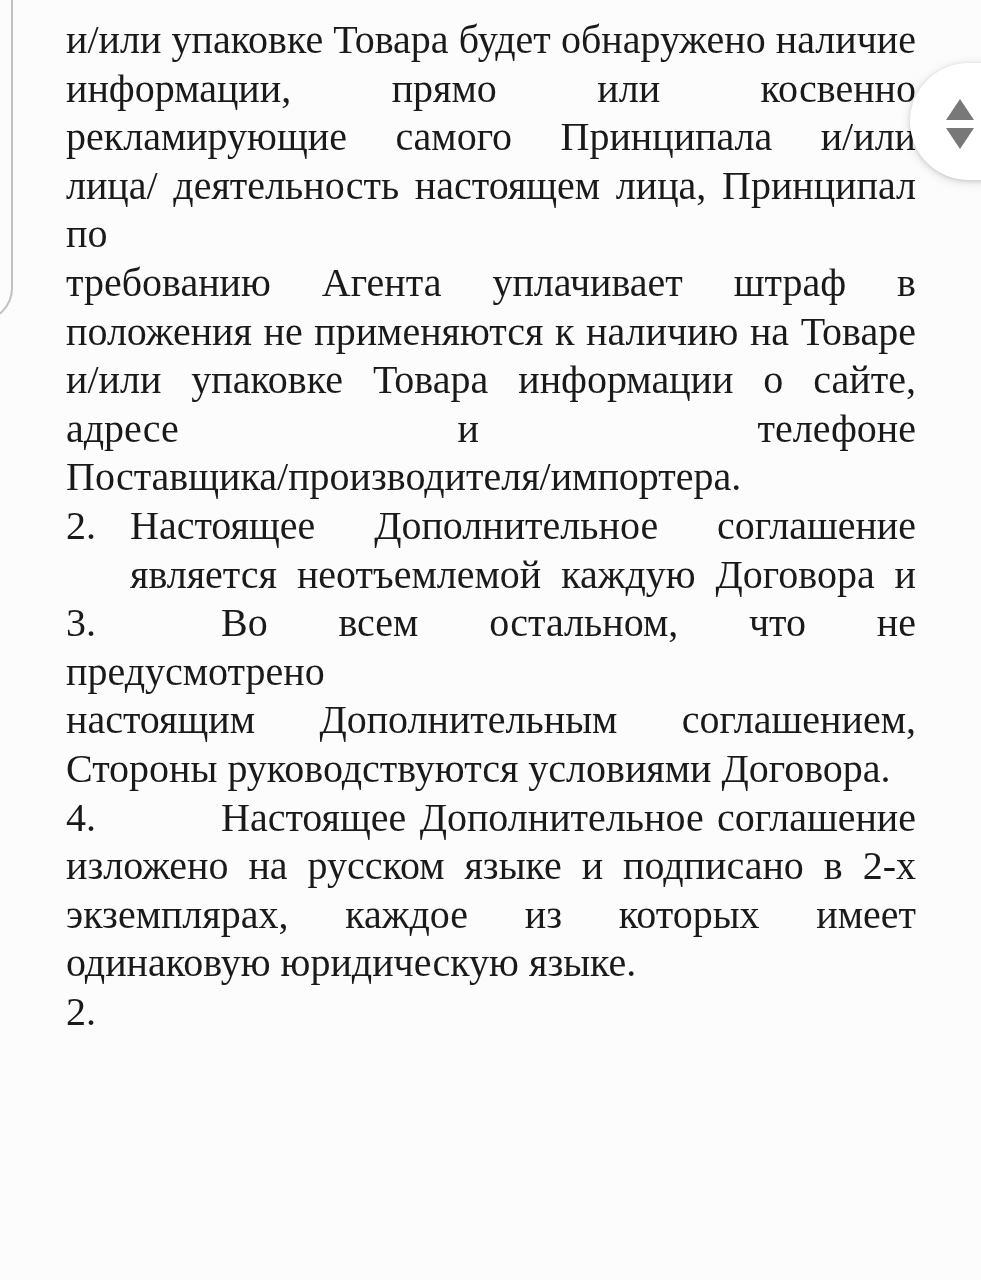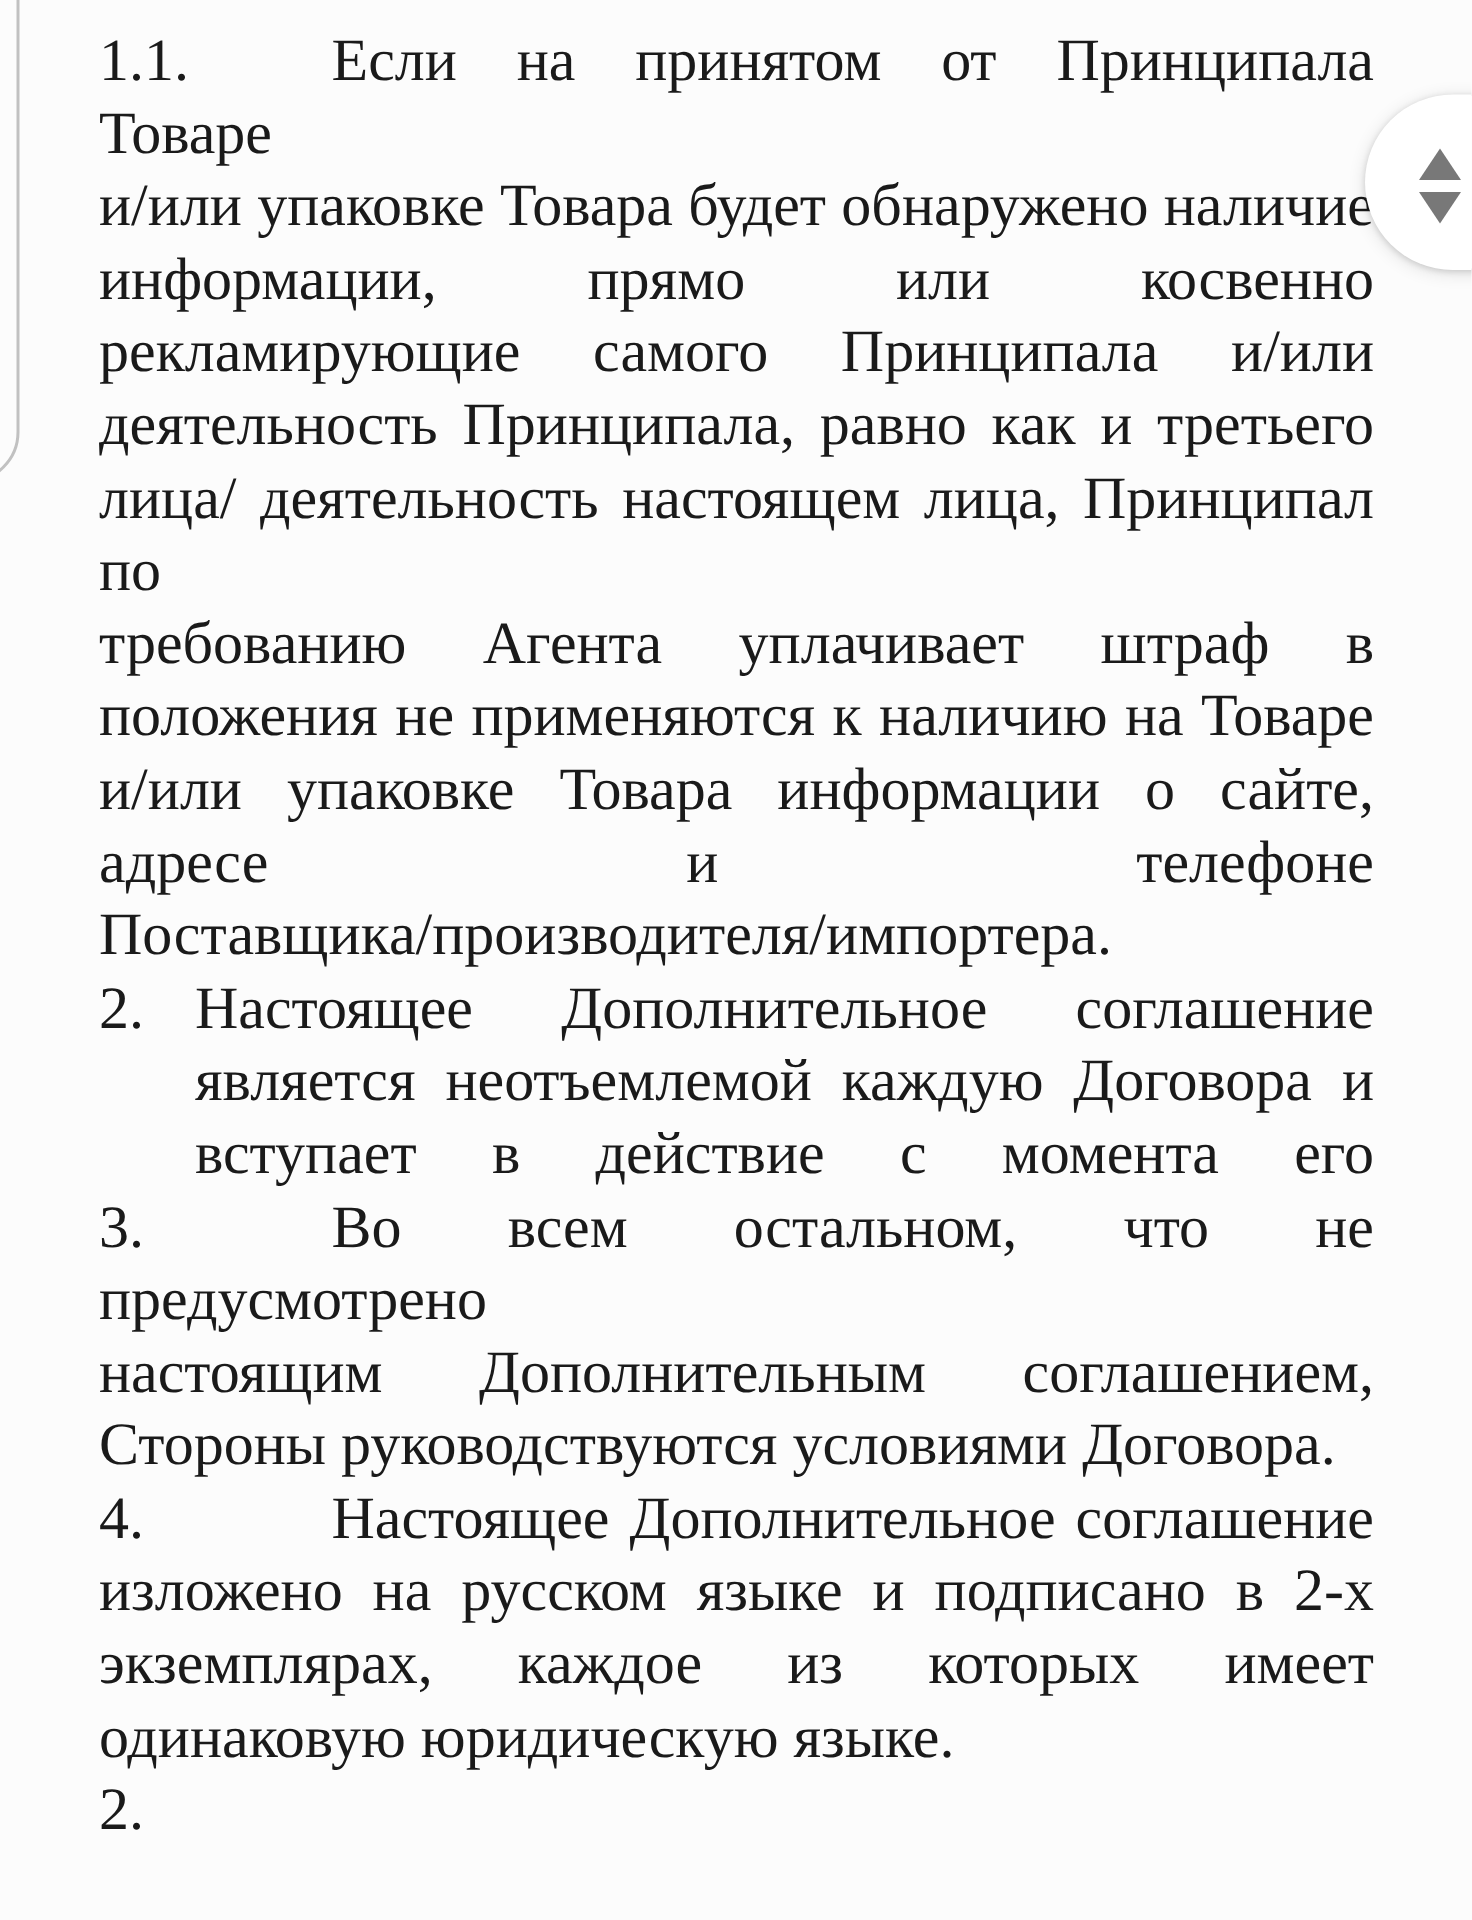--- a/index.html
+++ b/index.html
@@ -70,36 +70,33 @@
   .tri-up   { top: 36px; border-bottom: 21px solid #787878; }
   .tri-down { top: 65px; border-top: 21px solid #787878; }
 </style>
 </head>
 <body style="background: rgb(252, 252, 252);">
 
 <div class="side-card" style="border-color: rgb(193, 193, 193);"></div>
 
 <div class="doc" style="color: rgb(26, 26, 26);">
     <div class="paragraph">
-      <div class="line"><span class="marker marker-tab">1.1.</span>Если на принятом от Принципала Товаре</div>
       <div class="line">и/или упаковке Товара будет обнаружено наличие</div>
       <div class="line">информации, прямо или косвенно</div>
       <div class="line">рекламирующие самого Принципала и/или</div>
-      <div class="line">деятельность Принципала, равно как и третьего</div>
       <div class="line">лица/ деятельность настоящем лица, Принципал по</div>
       <div class="line">требованию Агента уплачивает штраф в</div>
       <div class="line">положения не применяются к наличию на Товаре</div>
       <div class="line">и/или упаковке Товара информации о сайте,</div>
       <div class="line">адресе и телефоне</div>
       <div class="line last">Поставщика/производителя/импортера.</div>
     </div>
     <div class="paragraph">
       <div class="line"><span class="marker marker-hang">2.</span>Настоящее Дополнительное соглашение</div>
       <div class="line hang-indent">является неотъемлемой каждую Договора и</div>
-      <div class="line hang-indent">вступает в действие с момента его</div>
     </div>
     <div class="paragraph">
       <div class="line"><span class="marker marker-tab">3.</span>Во всем остальном, что не предусмотрено</div>
       <div class="line">настоящим Дополнительным соглашением,</div>
       <div class="line last">Стороны руководствуются условиями Договора.</div>
     </div>
     <div class="paragraph">
       <div class="line"><span class="marker marker-tab">4.</span>Настоящее Дополнительное соглашение</div>
       <div class="line">изложено на русском языке и подписано в 2-х</div>
       <div class="line">экземплярах, каждое из которых имеет</div>

